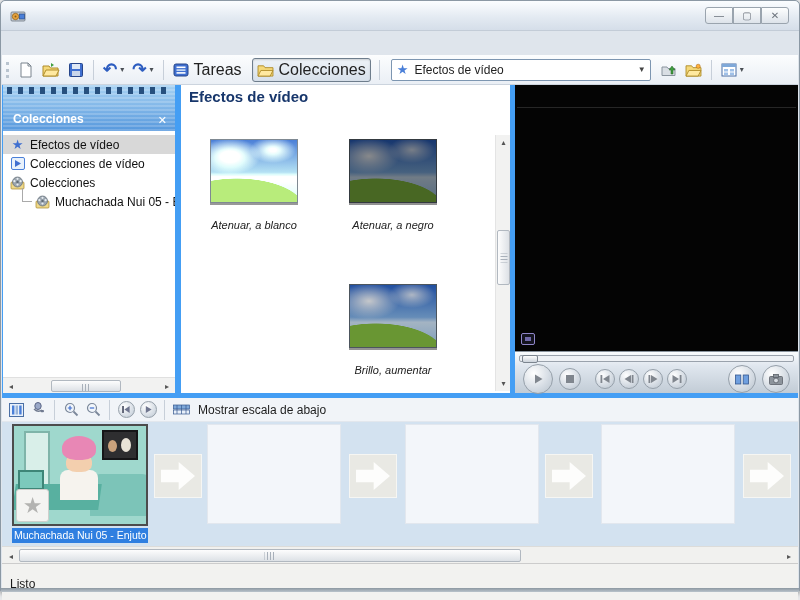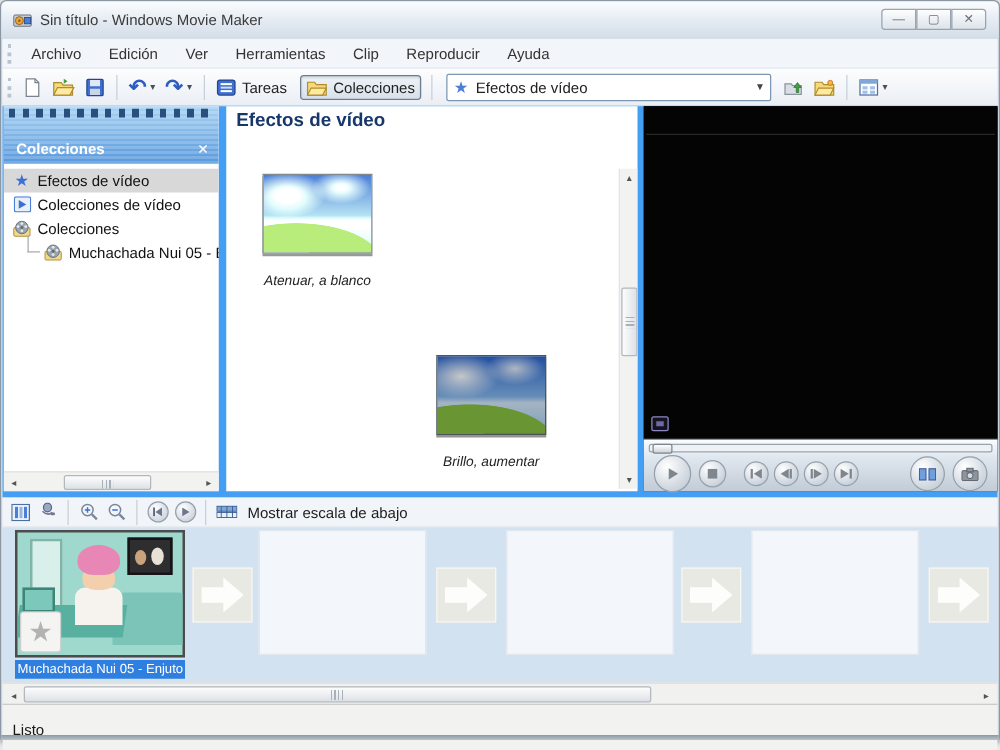--- a/index.html
+++ b/index.html
@@ -26,21 +26,21 @@
            display:flex;align-items:center;border-bottom:1px solid #e2e7ee;}
   .grip{width:3px;height:16px;border-left:3px dotted #b9c4cf;margin:0 5px 0 4px;}
   .menu-item{padding:0 11px;font-size:12px;color:#333;line-height:24px;}
 
   
   .toolbar{position:absolute;left:1px;right:1px;top:54px;height:30px;
            background:linear-gradient(#fcfdfe,#eaeff5);border-bottom:1px solid #ccd4de;
            display:flex;align-items:center;}
   .tb-sep{width:1px;height:20px;background:#c7cfd9;margin:0 5px;}
   .tb-btn{display:flex;align-items:center;padding:2px 4px;border-radius:3px;}
-  .tb-label{font-size:12px;color:#222;margin-left:5px;}
+  .tb-label{font-size:16px;color:#222;margin-left:5px;}
   .dd-arrow{font-size:8px;color:#4a4f55;margin-left:3px;}
   .pressed{border:1px solid #6e7d8c;background:linear-gradient(#eef3f8,#d7e0ea);
            box-shadow:inset 0 1px 2px rgba(0,0,0,.15);}
   .undo-glyph{font-size:17px;font-weight:bold;color:#2d5dc0;line-height:1;}
   .combo{display:flex;align-items:center;width:260px;height:22px;margin-left:6px;
          background:#fff;border:1px solid #7d96b1;border-radius:2px;padding-left:5px;}
   .combo .star{color:#4a7fd8;font-size:13px;}
   .combo-text{flex:1;font-size:12px;color:#222;margin-left:6px;white-space:nowrap;overflow:hidden;}
   .combo-arrow{width:16px;text-align:center;font-size:8px;color:#444;}
 
@@ -167,38 +167,27 @@
 <div class="screen">
  <div class="window">
 
   <div class="titlebar">
     <svg class="title-icon" viewBox="0 0 16 16">
       <rect x="1" y="4" width="14" height="9" rx="1" fill="#c7cdd4" stroke="#6b7580" stroke-width="0.8"></rect>
       <circle cx="5.5" cy="8.5" r="3.2" fill="#e8a33d" stroke="#8a5c14" stroke-width="0.7"></circle>
       <circle cx="5.5" cy="8.5" r="1" fill="#8a5c14"></circle>
       <rect x="9.5" y="6" width="5" height="5" fill="#4a7fd8" stroke="#274b86" stroke-width="0.7"></rect>
     </svg>
-    <span class="title-text">Sin título - Windows Movie Maker</span>
     <div class="win-controls">
       <div class="win-btn">—</div>
       <div class="win-btn">▢</div>
       <div class="win-btn">✕</div>
     </div>
   </div>
 
-  <div class="menubar">
-    <div class="grip"></div>
-    <span class="menu-item">Archivo</span>
-    <span class="menu-item">Edición</span>
-    <span class="menu-item">Ver</span>
-    <span class="menu-item">Herramientas</span>
-    <span class="menu-item">Clip</span>
-    <span class="menu-item">Reproducir</span>
-    <span class="menu-item">Ayuda</span>
-  </div>
 
   <div class="toolbar">
     <div class="grip"></div>
     <div class="tb-btn">
       <svg width="16" height="16" viewBox="0 0 16 16">
         <path d="M3 1 h7 l3 3 v11 h-10 z" fill="#fff" stroke="#7a848e"></path>
             <path d="M10 1 v3 h3" fill="none" stroke="#7a848e"></path>
       </svg>
     </div>
     <div class="tb-btn">
@@ -335,20 +324,24 @@
       </div>
     </div>
 
     <div class="mid-panel">
       <div class="fxp-title">Efectos de vídeo</div>
 
       <div class="fx" style="left:8px;top:54px;">
         <div class="fx-img v-white"></div>
         <div class="fx-label">Atenuar, a blanco</div>
       </div>
+      <div class="fx" style="left:147px;top:54px;">
+        <div class="fx-img v-black"></div>
+        <div class="fx-label">Atenuar, a negro</div>
+      </div>
       <div class="fx" style="left:147px;top:199px;">
         <div class="fx-img v-dim"></div>
         <div class="fx-label">Brillo, aumentar</div>
       </div>
 
       <div class="vscroll">
         <span class="vs-arrow" style="top:0;">▴</span>
         <div class="vs-thumb">
               <span class="grip-h" style="left:50%;transform:translate(-50%,-50%);top:50%;"></span>
             </div>

